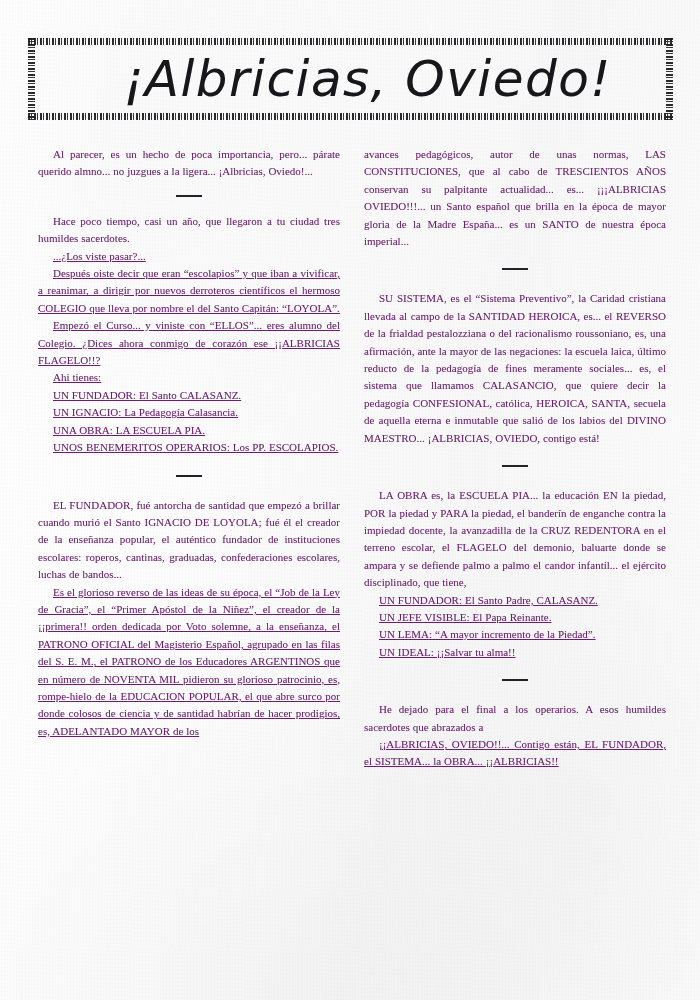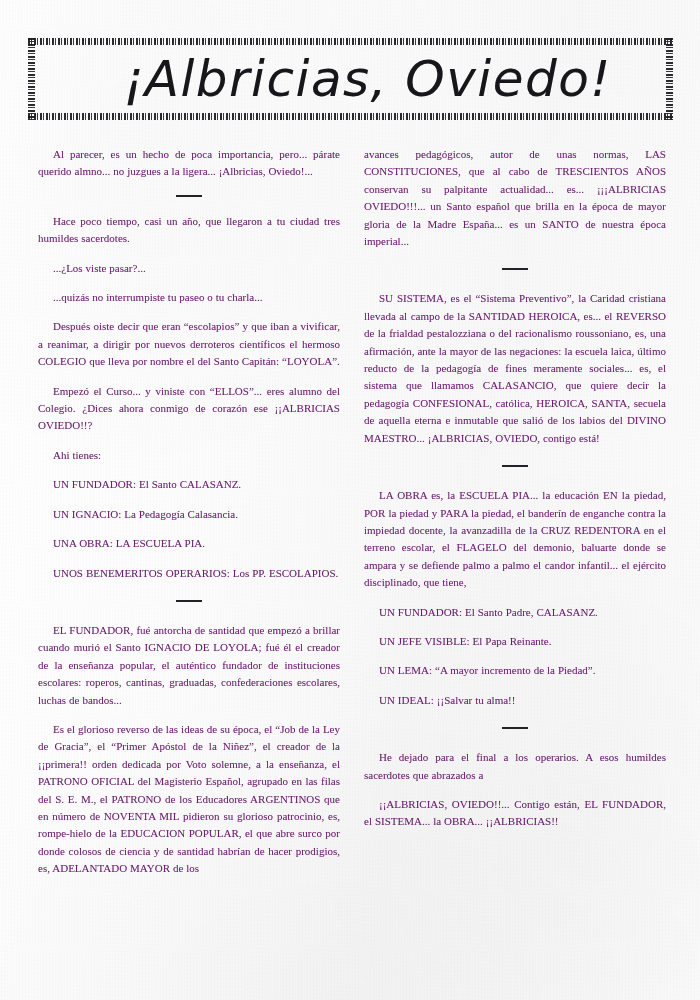--- a/index.html
+++ b/index.html
@@ -122,21 +122,21 @@
     line-height: 17.4px;
     text-align: justify;
     text-justify: inter-word;
     text-indent: 15px;
     color: #701a75;
     -webkit-font-smoothing: antialiased;
     word-spacing: .2px;
     hyphens: manual;
   }
   .col p.noindent { text-indent: 0; }
-  .col p + p { margin-top: 12px; }
+  .col p + p { margin-top: 0px; text-decoration: underline; }
 
   
   .ornament {
     height: 22px;
     display: flex;
     align-items: center;
     justify-content: center;
     margin: 4px 0 6px 0;
   }
   .ornament::before {
@@ -168,23 +168,22 @@
     <div class="headline">¡Albricias, Oviedo!</div>
   </div>
 
   <div class="columns">
 
     <div class="col">
       <p>Al parecer, es un hecho de poca importancia, pero... párate querido almno... no juzgues a la ligera... ¡Albricias, Oviedo!...</p>
       <div class="ornament"></div>
       <p>Hace poco tiempo, casi un año, que llegaron a tu ciudad tres humildes sacerdotes.</p>
       <p>...¿Los viste pasar?...</p>
-      <p>...quizás no interrumpiste tu paseo o tu charla...</p>
       <p>Después oiste decir que eran “escolapios” y que iban a vivificar, a reanimar, a dirigir por nuevos derroteros científicos el hermoso COLEGIO que lleva por nombre el del Santo Capitán: “LOYOLA”.</p>
-      <p>Empezó el Curso... y viniste con “ELLOS”... eres alumno del Colegio. ¿Dices ahora conmigo de corazón ese ¡¡ALBRICIAS OVIEDO!!?</p>
+      <p>Empezó el Curso... y viniste con “ELLOS”... eres alumno del Colegio. ¿Dices ahora conmigo de corazón ese ¡¡ALBRICIAS FLAGELO!!?</p>
       <p>Ahi tienes:</p>
       <p>UN FUNDADOR: El Santo CALASANZ.</p>
       <p>UN IGNACIO: La Pedagogía Calasancia.</p>
       <p>UNA OBRA: LA ESCUELA PIA.</p>
       <p>UNOS BENEMERITOS OPERARIOS: Los PP. ESCOLAPIOS.</p>
       <div class="ornament tall"></div>
       <p>EL FUNDADOR, fué antorcha de santidad que empezó a brillar cuando murió el Santo IGNACIO DE LOYOLA; fué él el creador de la enseñanza popular, el auténtico fundador de instituciones escolares: roperos, cantinas, graduadas, confederaciones escolares, luchas de bandos...</p>
       <p>Es el glorioso reverso de las ideas de su época, el “Job de la Ley de Gracia”, el “Primer Apóstol de la Niñez”, el creador de la ¡¡primera!! orden dedicada por Voto solemne, a la enseñanza, el PATRONO OFICIAL del Magisterio Español, agrupado en las filas del S. E. M., el PATRONO de los Educadores ARGENTINOS que en número de NOVENTA MIL pidieron su glorioso patrocinio, es, rompe-hielo de la EDUCACION POPULAR, el que abre surco por donde colosos de ciencia y de santidad habrían de hacer prodigios, es, ADELANTADO MAYOR de los</p>
     </div>
 

